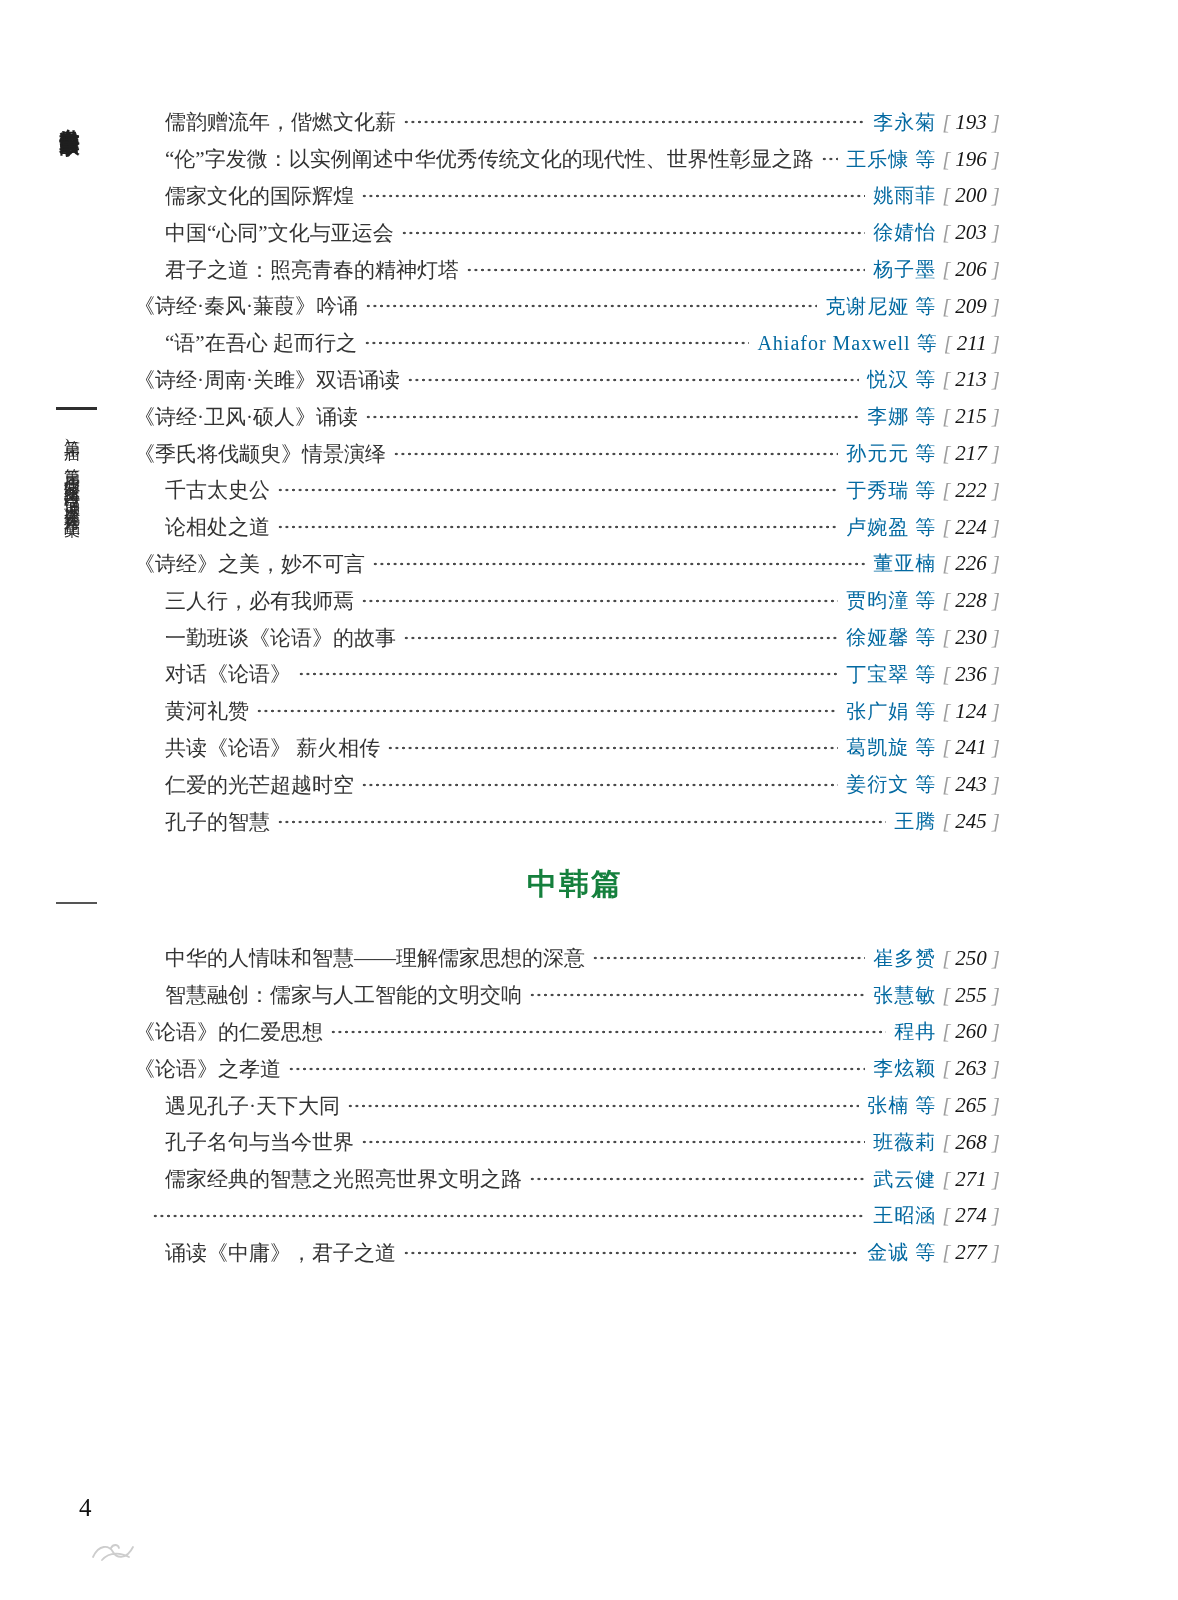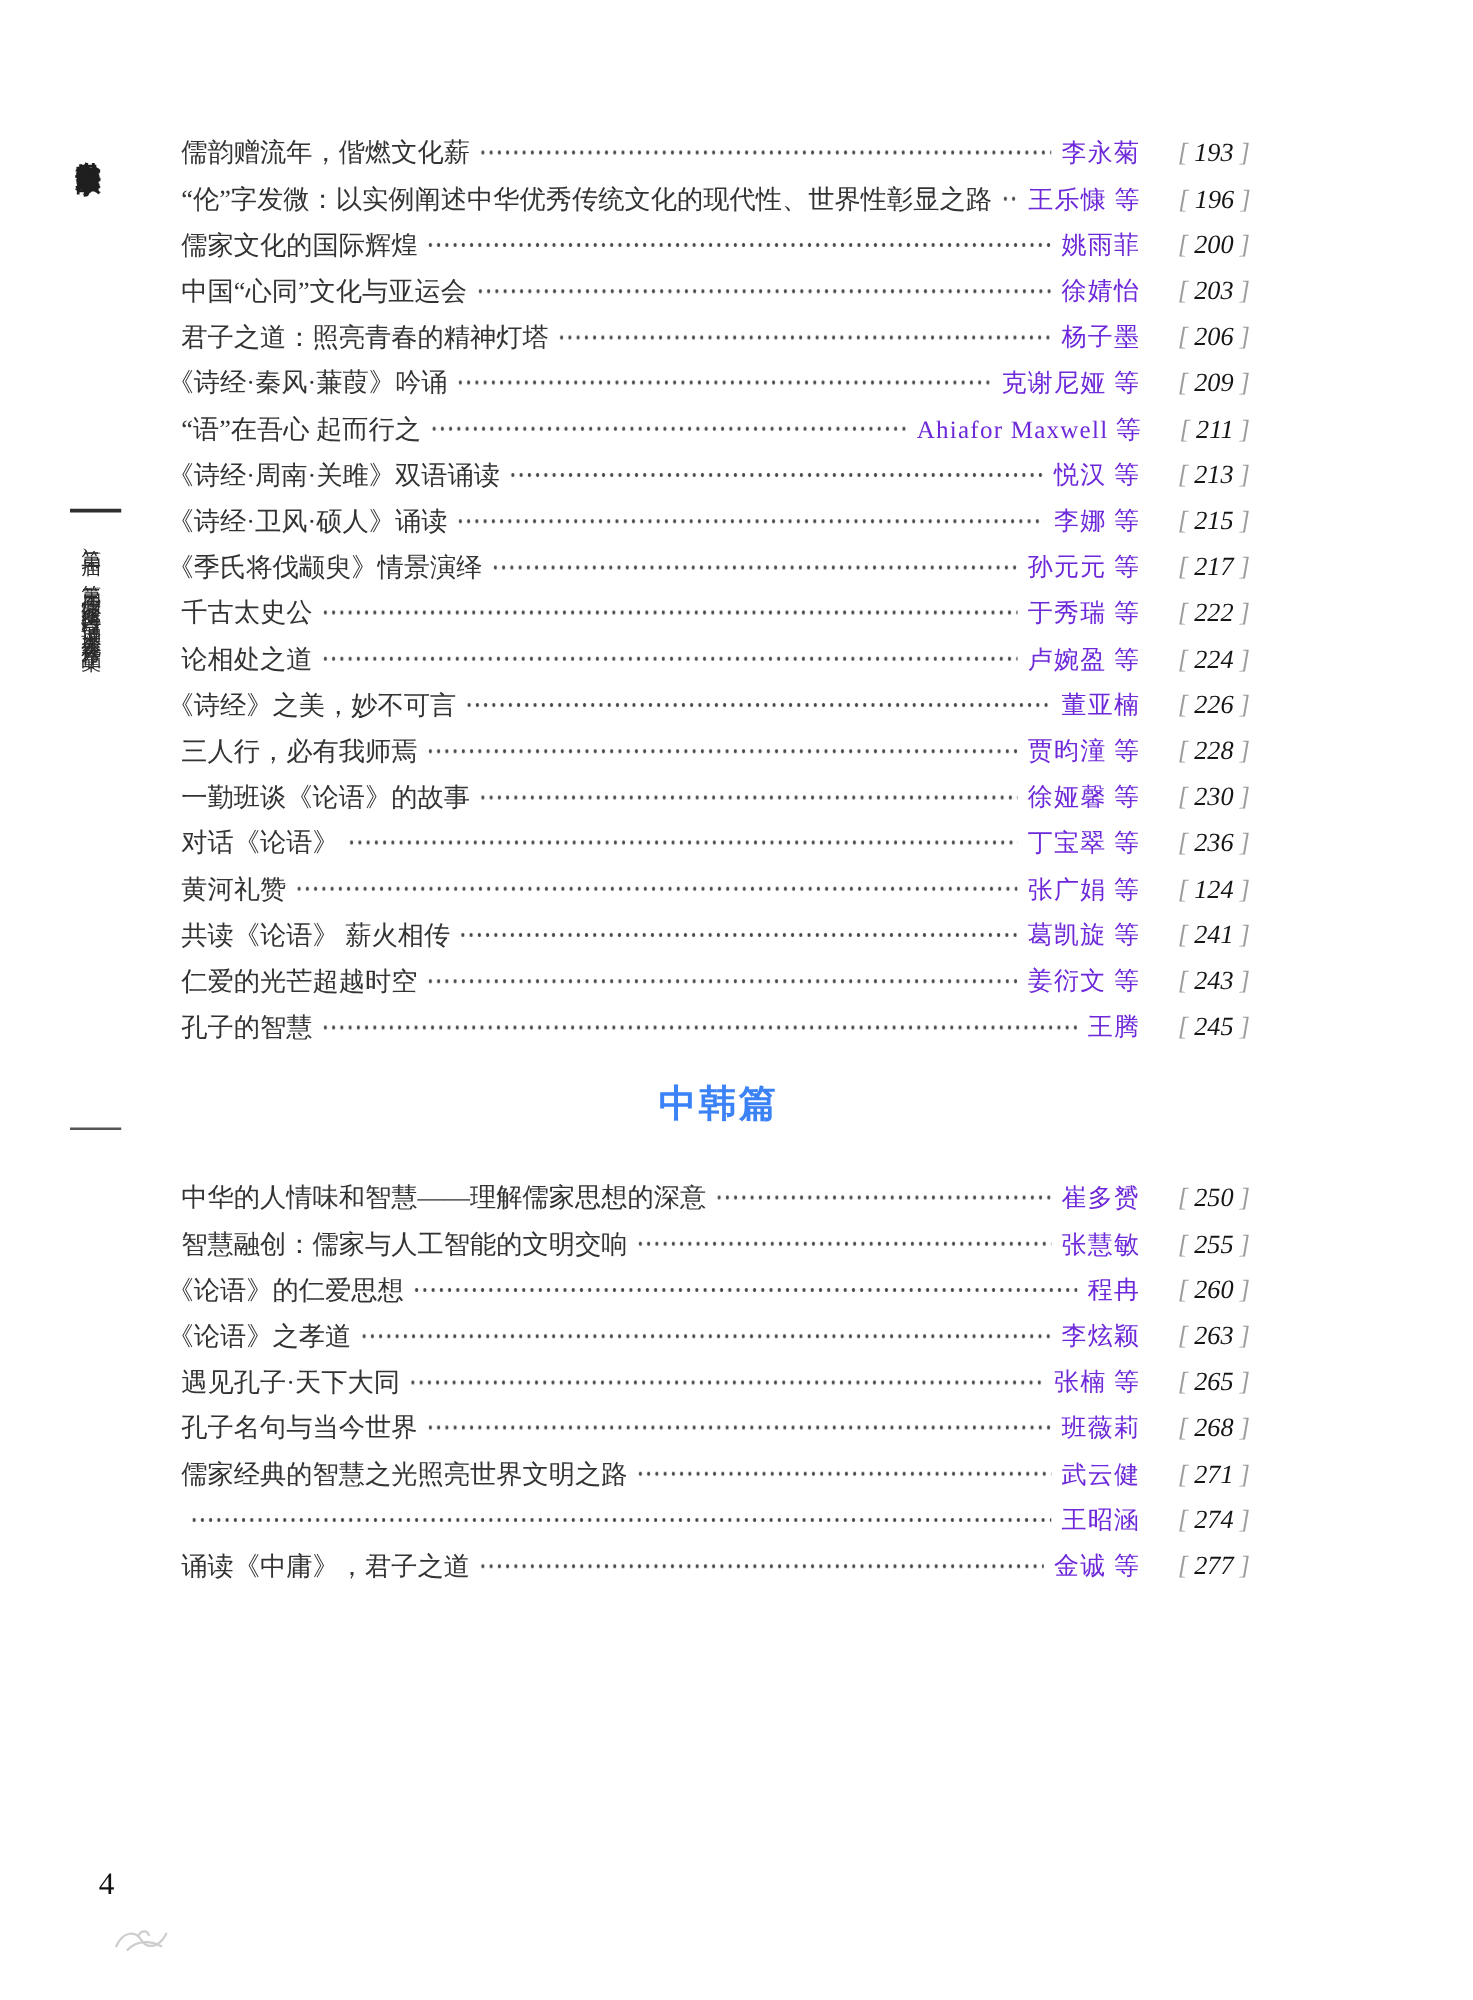--- a/index.html
+++ b/index.html
@@ -31,41 +31,41 @@
   
   .toc {
     position: absolute; left: 145px; top: 104px; width: 860px;
   }
   .toc-row {
     display: flex; align-items: center;
     height: 36.8px;
     font-size: 21px; color: #333;
     white-space: nowrap;
   }
-  .toc-title { flex-shrink: 0; }
+  .toc-title { flex-shrink: 0; margin-left: 20px; }
   .toc-title.outdent { margin-left: -11px; }
   .toc-leader {
     flex: 1 1 auto; min-width: 14px; height: 8px;
     margin: 0 8px 0 7px;
     background-image: radial-gradient(circle, #4a4a4a 1.3px, rgba(0,0,0,0) 1.55px);
     background-size: 6.6px 8px;
     background-repeat: repeat-x;
     background-position: left center;
   }
   .toc-author {
-    flex-shrink: 0; margin-right: 25px;
-    font-size: 20px; color: #6d28d9; letter-spacing: 1px;
+    flex-shrink: 0; margin-right: 1px;
+    font-size: 20px; color: #0369a1; letter-spacing: 1px;
   }
   .toc-page { flex-shrink: 0; font-size: 21px; color: #151515; font-style: italic; }
   .toc-page .bk { color: #9d9d9d; padding: 0 5px; font-weight: 400; }
 
   .section-header {
     text-align: center;
     font-family: "Liberation Sans", "DejaVu Sans", sans-serif;
-    font-weight: 700; font-size: 30px; color: #3b82f6;
+    font-weight: 700; font-size: 30px; color: #15803d;
     line-height: 56px;
     margin-top: 16px; margin-bottom: 28px;
     letter-spacing: 2px;
   }
 
   
   .folio {
     position: absolute; left: 79px; top: 1494px;
     font-size: 25px; color: #111;
   }

